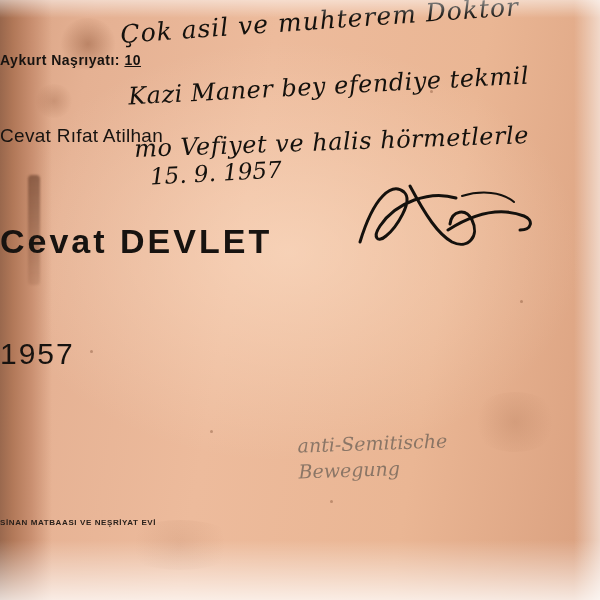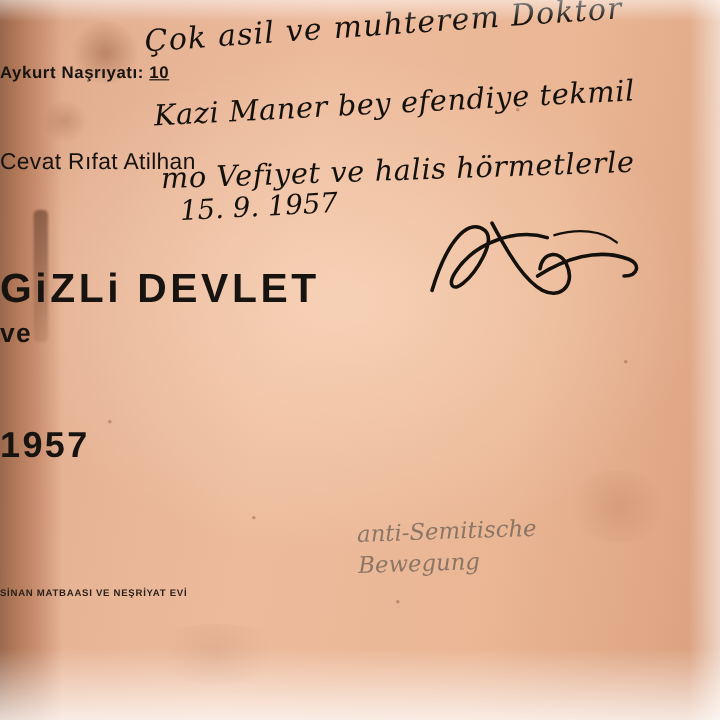--- a/index.html
+++ b/index.html
@@ -122,27 +122,27 @@
     font-weight: bold;
     letter-spacing: 1px;
   }
   .title3 {
     top: 297px;
     font-size: 34px;
     font-weight: bold;
     letter-spacing: 4px;
   }
   .year {
-    top: 355px;
+    top: 337px;
     font-size: 30px;
-    font-weight: bold;
+    font-weight: normal;
     letter-spacing: 2px;
   }
   .publisher {
-    top: 490px;
+    top: 518px;
     font-size: 8px;
     font-weight: bold;
     letter-spacing: .6px;
     color: #2a211b;
   }
 
   
   .hand {
     position: absolute;
     font-family: "DejaVu Serif", serif;
@@ -222,22 +222,21 @@
     <div class="speckle" style="left:520px; top:300px;"></div>
     <div class="speckle" style="left:330px; top:500px;"></div>
 
     <div class="printed imprint">
       <span>Aykurt Naşrıyatı:</span>
       <span class="num">10</span>
     </div>
 
     <div class="printed author">Cevat Rıfat Atilhan</div>
 
-    <div class="printed title1">GiZLi DEVLET</div>
-    <div class="printed title2">ve</div>
+    <div class="printed title1">Cevat DEVLET</div>
 
     <div class="printed year">1957</div>
 
     <div class="printed publisher">SİNAN MATBAASI VE NEŞRİYAT EVİ</div>
 
     <div class="hand h1 ink-dark">Çok asil ve muhterem Doktor</div>
     <div class="hand h2 ink-dark">Kazi Maner bey efendiye tekmil</div>
     <div class="hand h3 ink-dark">mo­ Vefiyet ve halis hörmetlerle</div>
     <div class="hand h4 ink-dark">15. 9. 1957</div>
 

